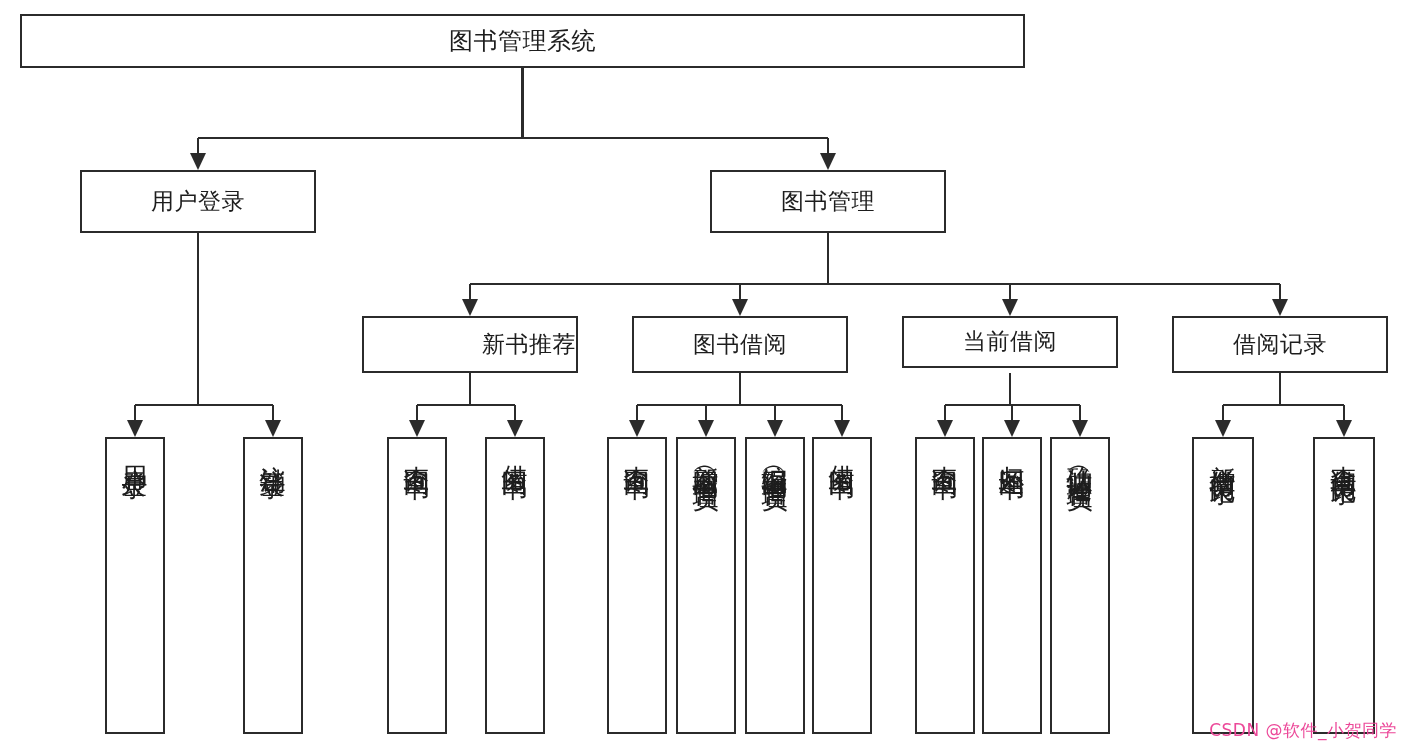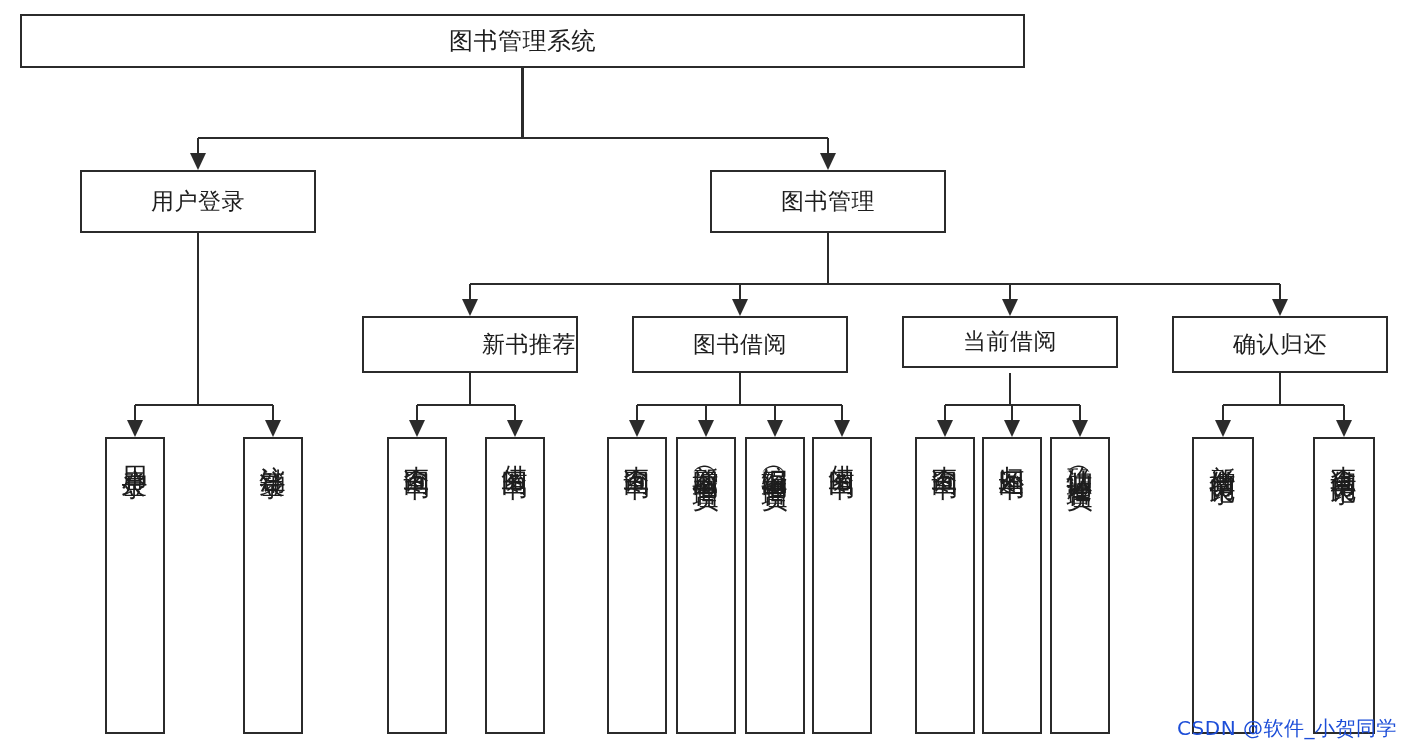--- a/index.html
+++ b/index.html
@@ -61,22 +61,22 @@
     text-orientation: upright;
     font-size: 26px;
     line-height: 1;
     letter-spacing: 3px;
     white-space: nowrap;
   }
   .watermark {
     position: absolute;
     right: 8px;
     bottom: 5px;
-    font-size: 20px;
-    color: #1d4ed8;
+    font-size: 17px;
+    color: #ec4899;
     letter-spacing: 0.5px;
     white-space: nowrap;
     user-select: none;
   }
 </style>
 </head>
 <body>
 
 <div id="canvas">
   <svg id="edges" viewBox="0 0 1405 747">
@@ -146,21 +146,21 @@
       <div class="node horiz" style="left: 362px; top: 316px; width: 216px; height: 57px; border-color: rgb(43, 43, 43); background: rgb(255, 255, 255); color: rgb(29, 29, 29); justify-content: flex-end;">
         <span class="label">新书推荐</span>
       </div>
       <div class="node horiz" style="left: 632px; top: 316px; width: 216px; height: 57px; border-color: rgb(43, 43, 43); background: rgb(255, 255, 255); color: rgb(29, 29, 29);">
         <span class="label">图书借阅</span>
       </div>
       <div class="node horiz" style="left: 902px; top: 316px; width: 216px; height: 52px; border-color: rgb(43, 43, 43); background: rgb(255, 255, 255); color: rgb(29, 29, 29);">
         <span class="label">当前借阅</span>
       </div>
       <div class="node horiz" style="left: 1172px; top: 316px; width: 216px; height: 57px; border-color: rgb(43, 43, 43); background: rgb(255, 255, 255); color: rgb(29, 29, 29);">
-        <span class="label">确认归还</span>
+        <span class="label">借阅记录</span>
       </div>
       <div class="node vert" style="left: 105px; top: 437px; width: 60px; height: 297px; border-color: rgb(43, 43, 43); background: rgb(255, 255, 255); color: rgb(29, 29, 29);">
         <span class="label">用户登录</span>
       </div>
       <div class="node vert" style="left: 243px; top: 437px; width: 60px; height: 297px; border-color: rgb(43, 43, 43); background: rgb(255, 255, 255); color: rgb(29, 29, 29);">
         <span class="label">注销登录</span>
       </div>
       <div class="node vert" style="left: 387px; top: 437px; width: 60px; height: 297px; border-color: rgb(43, 43, 43); background: rgb(255, 255, 255); color: rgb(29, 29, 29);">
         <span class="label">查询图书</span>
       </div>

